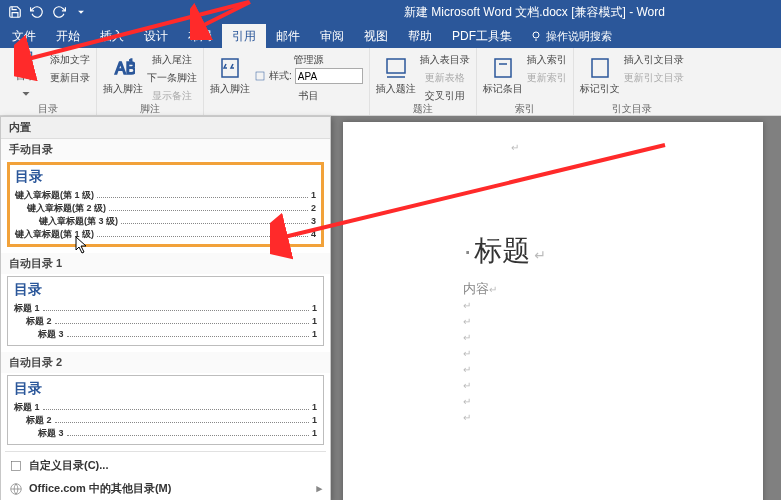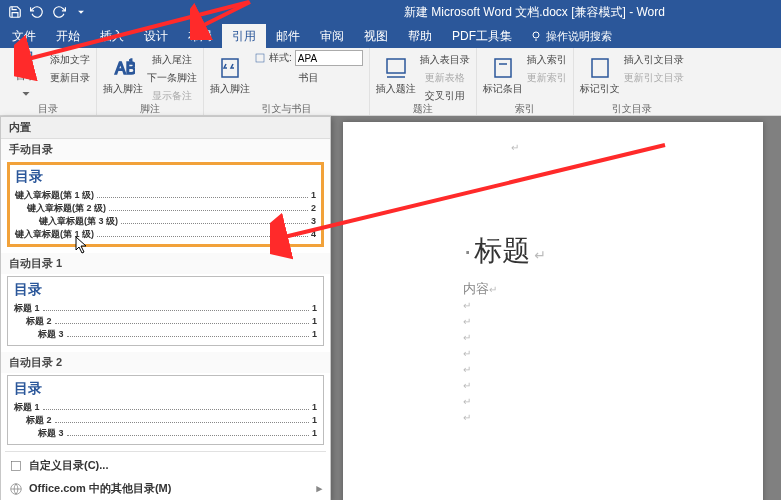--- a/index.html
+++ b/index.html
@@ -175,36 +175,43 @@
   <div class="ribbon-group">
     <div class="ribbon-group-content">
       <div class="big-btn">
         <svg viewBox="0 0 24 24" fill="none" stroke="#2b579a" stroke-width="1.5">
             <rect x="4" y="3" width="16" height="18"></rect>
             <path d="M8 8l-2 4h3M15 8l-2 4h3"></path>
           </svg>
         <span>插入脚注</span>
       </div>
       <div class="small-row">
+        <div class="small-btn">
+            <svg viewBox="0 0 24 24" stroke="#2b579a" fill="none">
+              <rect x="3" y="4" width="18" height="4"></rect>
+              <rect x="3" y="10" width="18" height="4"></rect>
+              <rect x="3" y="16" width="18" height="4"></rect>
+            </svg>
+            <span>管理源</span>
+          </div>
         <div class="style-sel">
             <svg viewBox="0 0 24 24" width="12" height="12" stroke="#2b579a" fill="none">
               <rect x="4" y="4" width="16" height="16"></rect>
             </svg>
             <span>样式:</span>
             <input readonly="" value="APA" style="">
           </div>
         <div class="small-btn">
             <svg viewBox="0 0 24 24" stroke="#2b579a" fill="none">
               <rect x="4" y="3" width="16" height="18"></rect>
             </svg>
             <span>书目</span>
           </div>
       </div>
     </div>
-    <div class="ribbon-group-label">引文与书目</div>
   </div>
 
   <div class="ribbon-group">
     <div class="ribbon-group-content">
       <div class="big-btn">
         <svg viewBox="0 0 24 24" fill="none" stroke="#2b579a" stroke-width="1.5">
             <rect x="3" y="3" width="18" height="14"></rect>
             <line x1="3" y1="21" x2="21" y2="21"></line>
           </svg>
         <span>插入题注</span>

